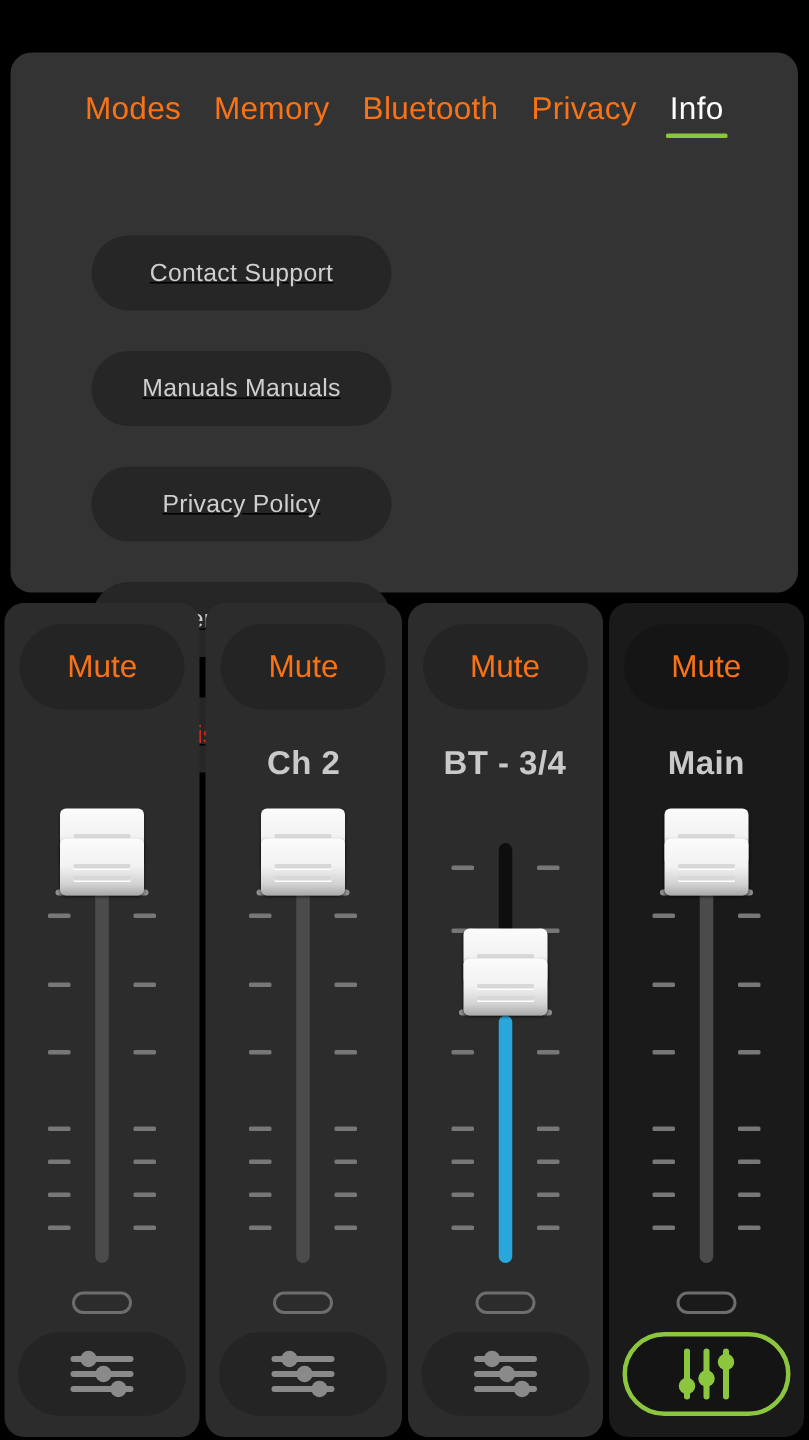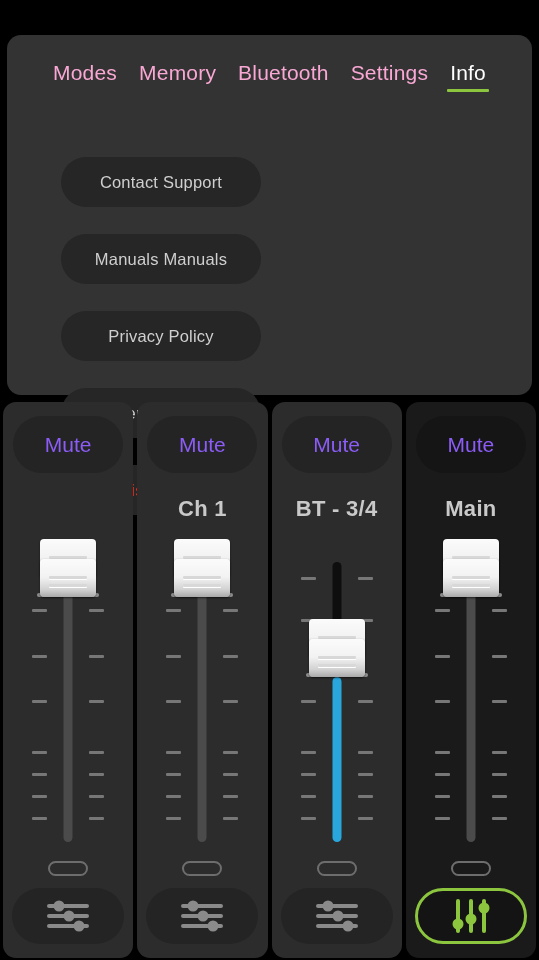--- a/index.html
+++ b/index.html
@@ -30,21 +30,21 @@
     top: 26px;
     width: 100%;
     display: flex;
     justify-content: center;
     align-items: flex-end;
     gap: 22px;
   }
 
   .tab {
     font-size: 21px;
-    color: #f9a8d4;
+    color: #f97316;
     letter-spacing: 0.2px;
     padding-bottom: 7px;
     position: relative;
     white-space: nowrap;
   }
 
   .tab.active {
     color: #ffffff;
   }
 
@@ -61,20 +61,21 @@
 
   .btn-grid {
     position: absolute;
     left: 0;
     top: 122px;
     width: 100%;
     padding: 0 54px;
     display: flex;
     flex-wrap: wrap;
     gap: 27px 18px;
+    text-decoration: underline;
   }
 
   .about-btn {
     width: 200px;
     height: 50px;
     border-radius: 25px;
     background: #262626;
     color: #cfcfcf;
     font-size: 16.5px;
     display: flex;
@@ -111,21 +112,21 @@
 
   .mute-btn {
     position: absolute;
     left: 50%;
     transform: translateX(-50%);
     top: 14px;
     width: 110px;
     height: 57px;
     border-radius: 29px;
     background: #242424;
-    color: #8b5cf6;
+    color: #f97316;
     font-size: 21px;
     display: flex;
     align-items: center;
     justify-content: center;
     border: none;
     font-family: inherit;
   }
   .strip.main .mute-btn { background: #151515; }
 
   .ch-label {
@@ -262,21 +263,21 @@
 </style>
 </head>
 <body>
 
 <div class="top-panel">
 
   <div class="tabbar">
     <div class="tab">Modes</div>
     <div class="tab">Memory</div>
     <div class="tab">Bluetooth</div>
-    <div class="tab">Settings</div>
+    <div class="tab">Privacy</div>
     <div class="tab active">Info</div>
   </div>
 
   <div class="btn-grid">
     <button class="about-btn">Contact Support</button>
     <button class="about-btn">Manuals Manuals</button>
     <button class="about-btn">Privacy Policy</button>
     <button class="about-btn">Version Info</button>
     <button class="about-btn danger">Disconnect</button>
   </div>
@@ -331,21 +332,21 @@
             <circle cx="24" cy="17" r="5.5"></circle>
             <circle cx="34" cy="27" r="5.5"></circle>
           </g>
         </svg>
       </span>
     </button>
   </div>
 
   <div class="strip">
     <button class="mute-btn">Mute</button>
-    <div class="ch-label">Ch 1</div>
+    <div class="ch-label">Ch 2</div>
 
     <div class="fader">
       <div class="fader-track track-upper"></div>
       <div class="ticks">
         <div class="tick l" style="top:62px"></div>
           <div class="tick r" style="top:62px"></div>
         <div class="tick l" style="top:108px"></div>
           <div class="tick r" style="top:108px"></div>
         <div class="tick l" style="top:153px"></div>
           <div class="tick r" style="top:153px"></div>

